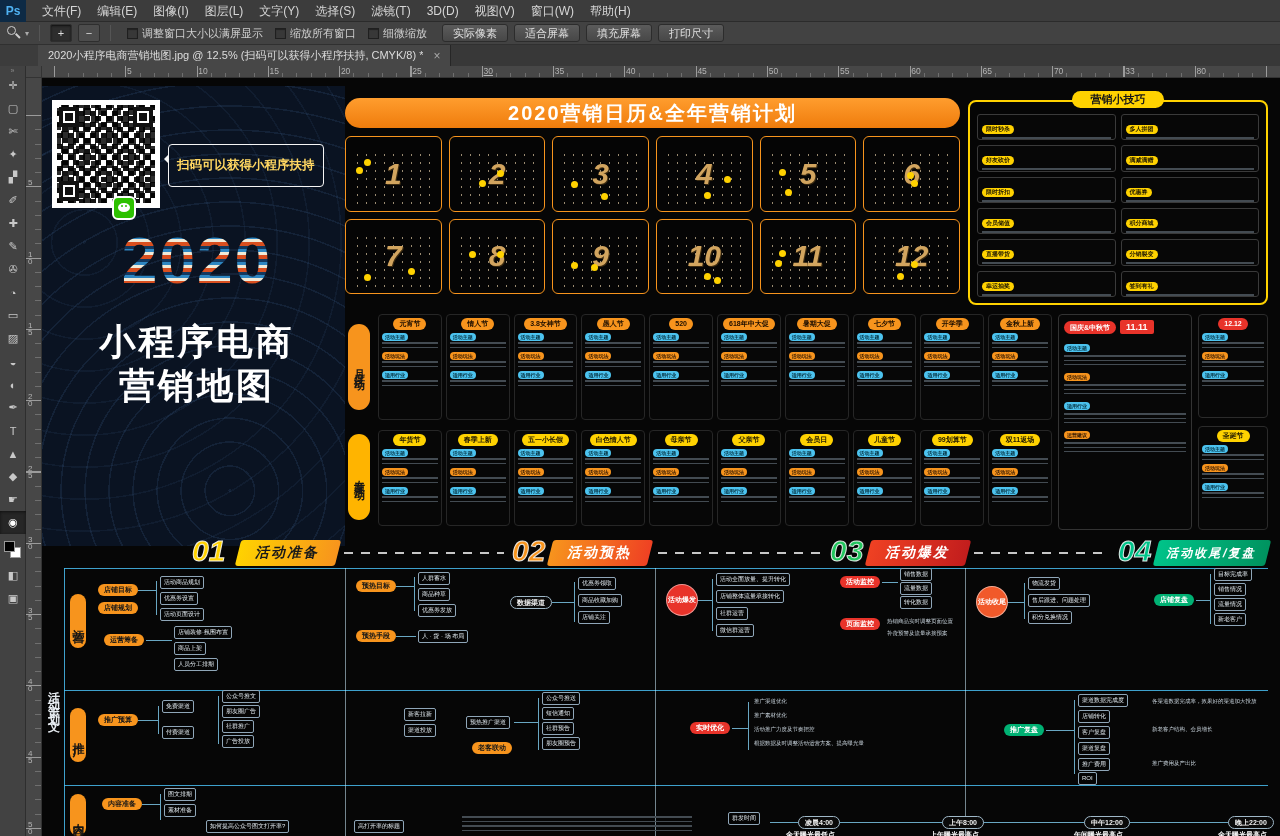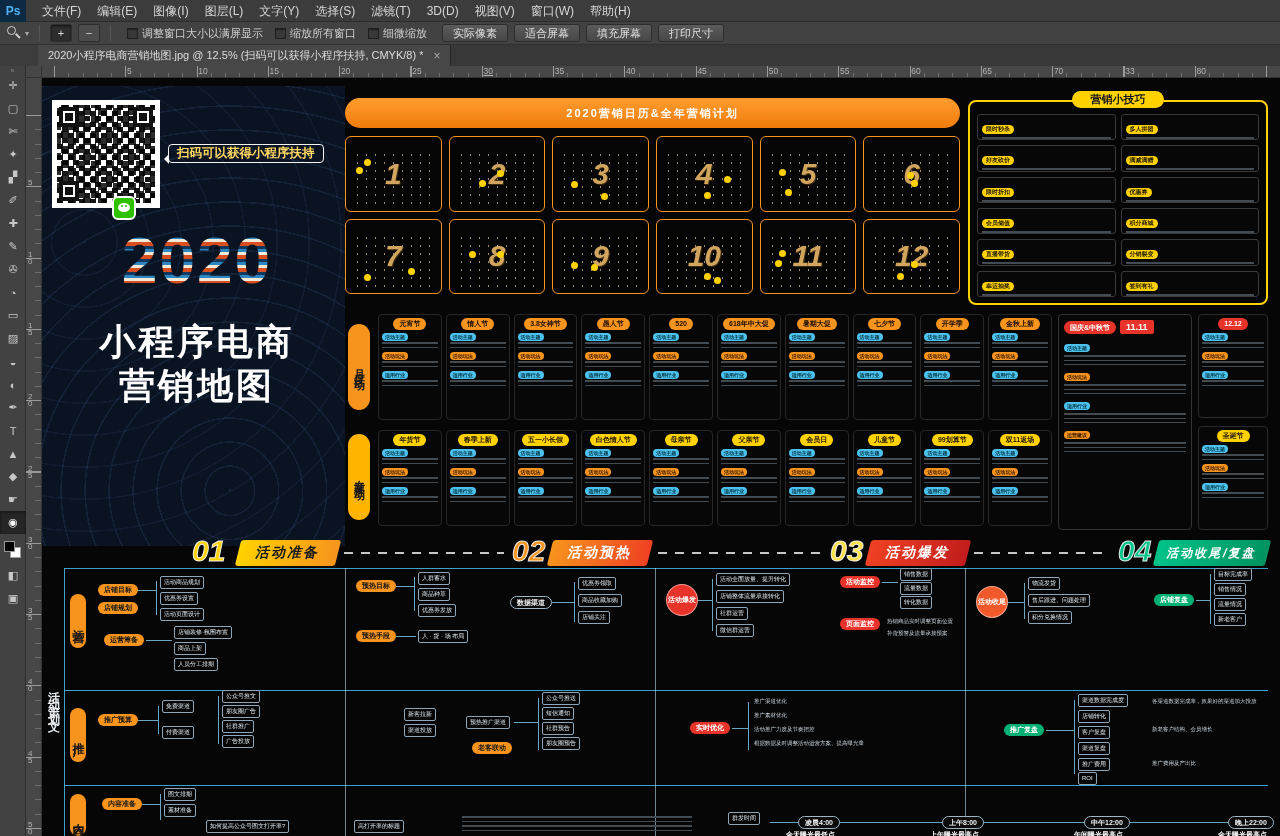--- a/index.html
+++ b/index.html
@@ -75,32 +75,32 @@
       repeating-conic-gradient(rgba(21,21,21,.9) 0 25%, rgba(255,255,255,.9) 0 50%) 4px 3px/15px 15px;
       background-blend-mode:multiply}
   .finder{position:absolute;width:20px;height:20px;border:4px solid #111;background:#fff}
   .finder i{position:absolute;inset:2px;background:#111}
   .f1{left:7px;top:7px}.f2{right:7px;top:7px}.f3{left:7px;bottom:7px}
   .wechat{position:absolute;left:60px;top:96px;width:24px;height:24px;border-radius:6px;background:#2dc100;border:2px solid #fff}
   .wechat i{position:absolute;left:4px;top:5px;width:12px;height:9px;border-radius:50%;background:#fff}
   .wechat b{position:absolute;left:7px;top:7px;width:2px;height:2px;border-radius:50%;background:#2dc100}
   .wechat s{position:absolute;left:11px;top:7px;width:2px;height:2px;border-radius:50%;background:#2dc100}
   .qr-tag{position:absolute;left:126px;top:58px;border:1px solid #f5f5f5;border-radius:4px;color:#ffd762;
-    font-size:12.5px;font-weight:700;padding:0 8px;white-space:nowrap}
+    font-size:12.5px;font-weight:700;padding:12px 8px;white-space:nowrap}
   .qr-tag::before{content:"";position:absolute;left:-5px;top:9px;border:5px solid transparent;border-right-color:#f5f5f5;border-left:0}
   .y2020{position:absolute;left:30px;top:138px;width:250px;text-align:center;font-size:64px;font-weight:800;
     letter-spacing:2px;color:#e8e2d8}
   @supports (-webkit-background-clip:text){
     .y2020{background:repeating-linear-gradient(0deg,#d94f1f 0 4px,#f0ead8 4px 7px,#2e86c1 7px 10px,#13385e 10px 13px);
       -webkit-background-clip:text;background-clip:text;color:transparent}}
   .map-title{position:absolute;left:15px;width:280px;text-align:center;color:#fff;font-weight:800;font-size:36px;letter-spacing:3px}
   .mt1{top:232px}.mt2{top:276px}
 
   .cal-banner{position:absolute;left:303px;top:20px;width:615px;height:30px;border-radius:16px;
-    background:linear-gradient(180deg,#ff9d2e,#ef7c0c);color:#fff;font-weight:700;font-size:11px;
+    background:linear-gradient(180deg,#ff9d2e,#ef7c0c);color:#fff;font-weight:700;font-size:20px;
     display:flex;align-items:center;justify-content:center;letter-spacing:2px}
   .months{position:absolute;left:303px;top:58px;width:615px;height:158px;display:grid;
     grid-template-columns:repeat(6,1fr);grid-template-rows:1fr 1fr;gap:7px}
   .month{position:relative;border:1.5px solid #f7941d;border-radius:6px;background:#050505;overflow:hidden}
   .mdots{position:absolute;left:7px;right:7px;top:14px;bottom:6px;
     background-image:radial-gradient(circle, rgba(205,185,150,.75) .7px, transparent 1.1px);background-size:9px 8px}
   .mnum{position:absolute;inset:0;display:flex;align-items:center;justify-content:center;
     font-size:30px;font-weight:800;font-style:italic;color:#d2a55f;text-shadow:1px 1px 0 #3a2a10}
   .mdot{position:absolute;width:7px;height:7px;border-radius:50%;background:#ffd200}
 
@@ -142,21 +142,21 @@
   .tallbox .bars{width:100%;height:10px;margin-top:1px}
   .rcard{position:absolute;left:1156px;width:70px;height:104px;background:#070707;border:1px solid #2b2b2b;
     border-radius:4px;padding:3px;display:flex;flex-direction:column;overflow:hidden}
   .rc1{top:236px}.rc2{top:348px}
   .rcard .bars{width:100%;height:8px;margin-top:1px}
 
   
   .pnum{position:absolute;top:456px;font-size:30px;font-weight:900;font-style:italic;-webkit-text-stroke:1px rgba(255,255,255,.85)}
   .pban{position:absolute;top:462px;height:26px;display:flex;align-items:center;justify-content:center;
     font-size:14px;font-weight:800;border-radius:3px;transform:skewX(-14deg);letter-spacing:2px}
-  .n1{left:150px;color:#ffd200}.n2{left:470px;color:#f7941d}.n3{left:788px;color:#fde047}.n4{left:1076px;color:#00c389}
+  .n1{left:150px;color:#ffd200}.n2{left:470px;color:#f7941d}.n3{left:788px;color:#22c55e}.n4{left:1076px;color:#00c389}
   .b1{left:196px;width:100px;background:linear-gradient(90deg,#ffd200,#f7941d);color:#1a1a1a}
   .b2{left:508px;width:100px;background:linear-gradient(90deg,#f7941d,#ef4123);color:#fff}
   .b3{left:826px;width:100px;background:linear-gradient(90deg,#ef4123,#c21d1d);color:#fff}
   .b4{left:1114px;width:112px;background:linear-gradient(90deg,#00c389,#00935f);color:#fff;font-size:12px}
   .dashes{position:absolute;top:474px;height:2px;background:repeating-linear-gradient(90deg,#e9e9e9 0 9px,transparent 9px 17px);opacity:.85}
   .d1{left:302px;width:160px}.d2{left:616px;width:164px}.d3{left:932px;width:136px}
 
   
   .rline{position:absolute;left:22px;width:1204px;height:1px;background:#49bdf0;opacity:.85}
   .rl1{top:490px}.rl2{top:612px}.rl3{top:707px}

